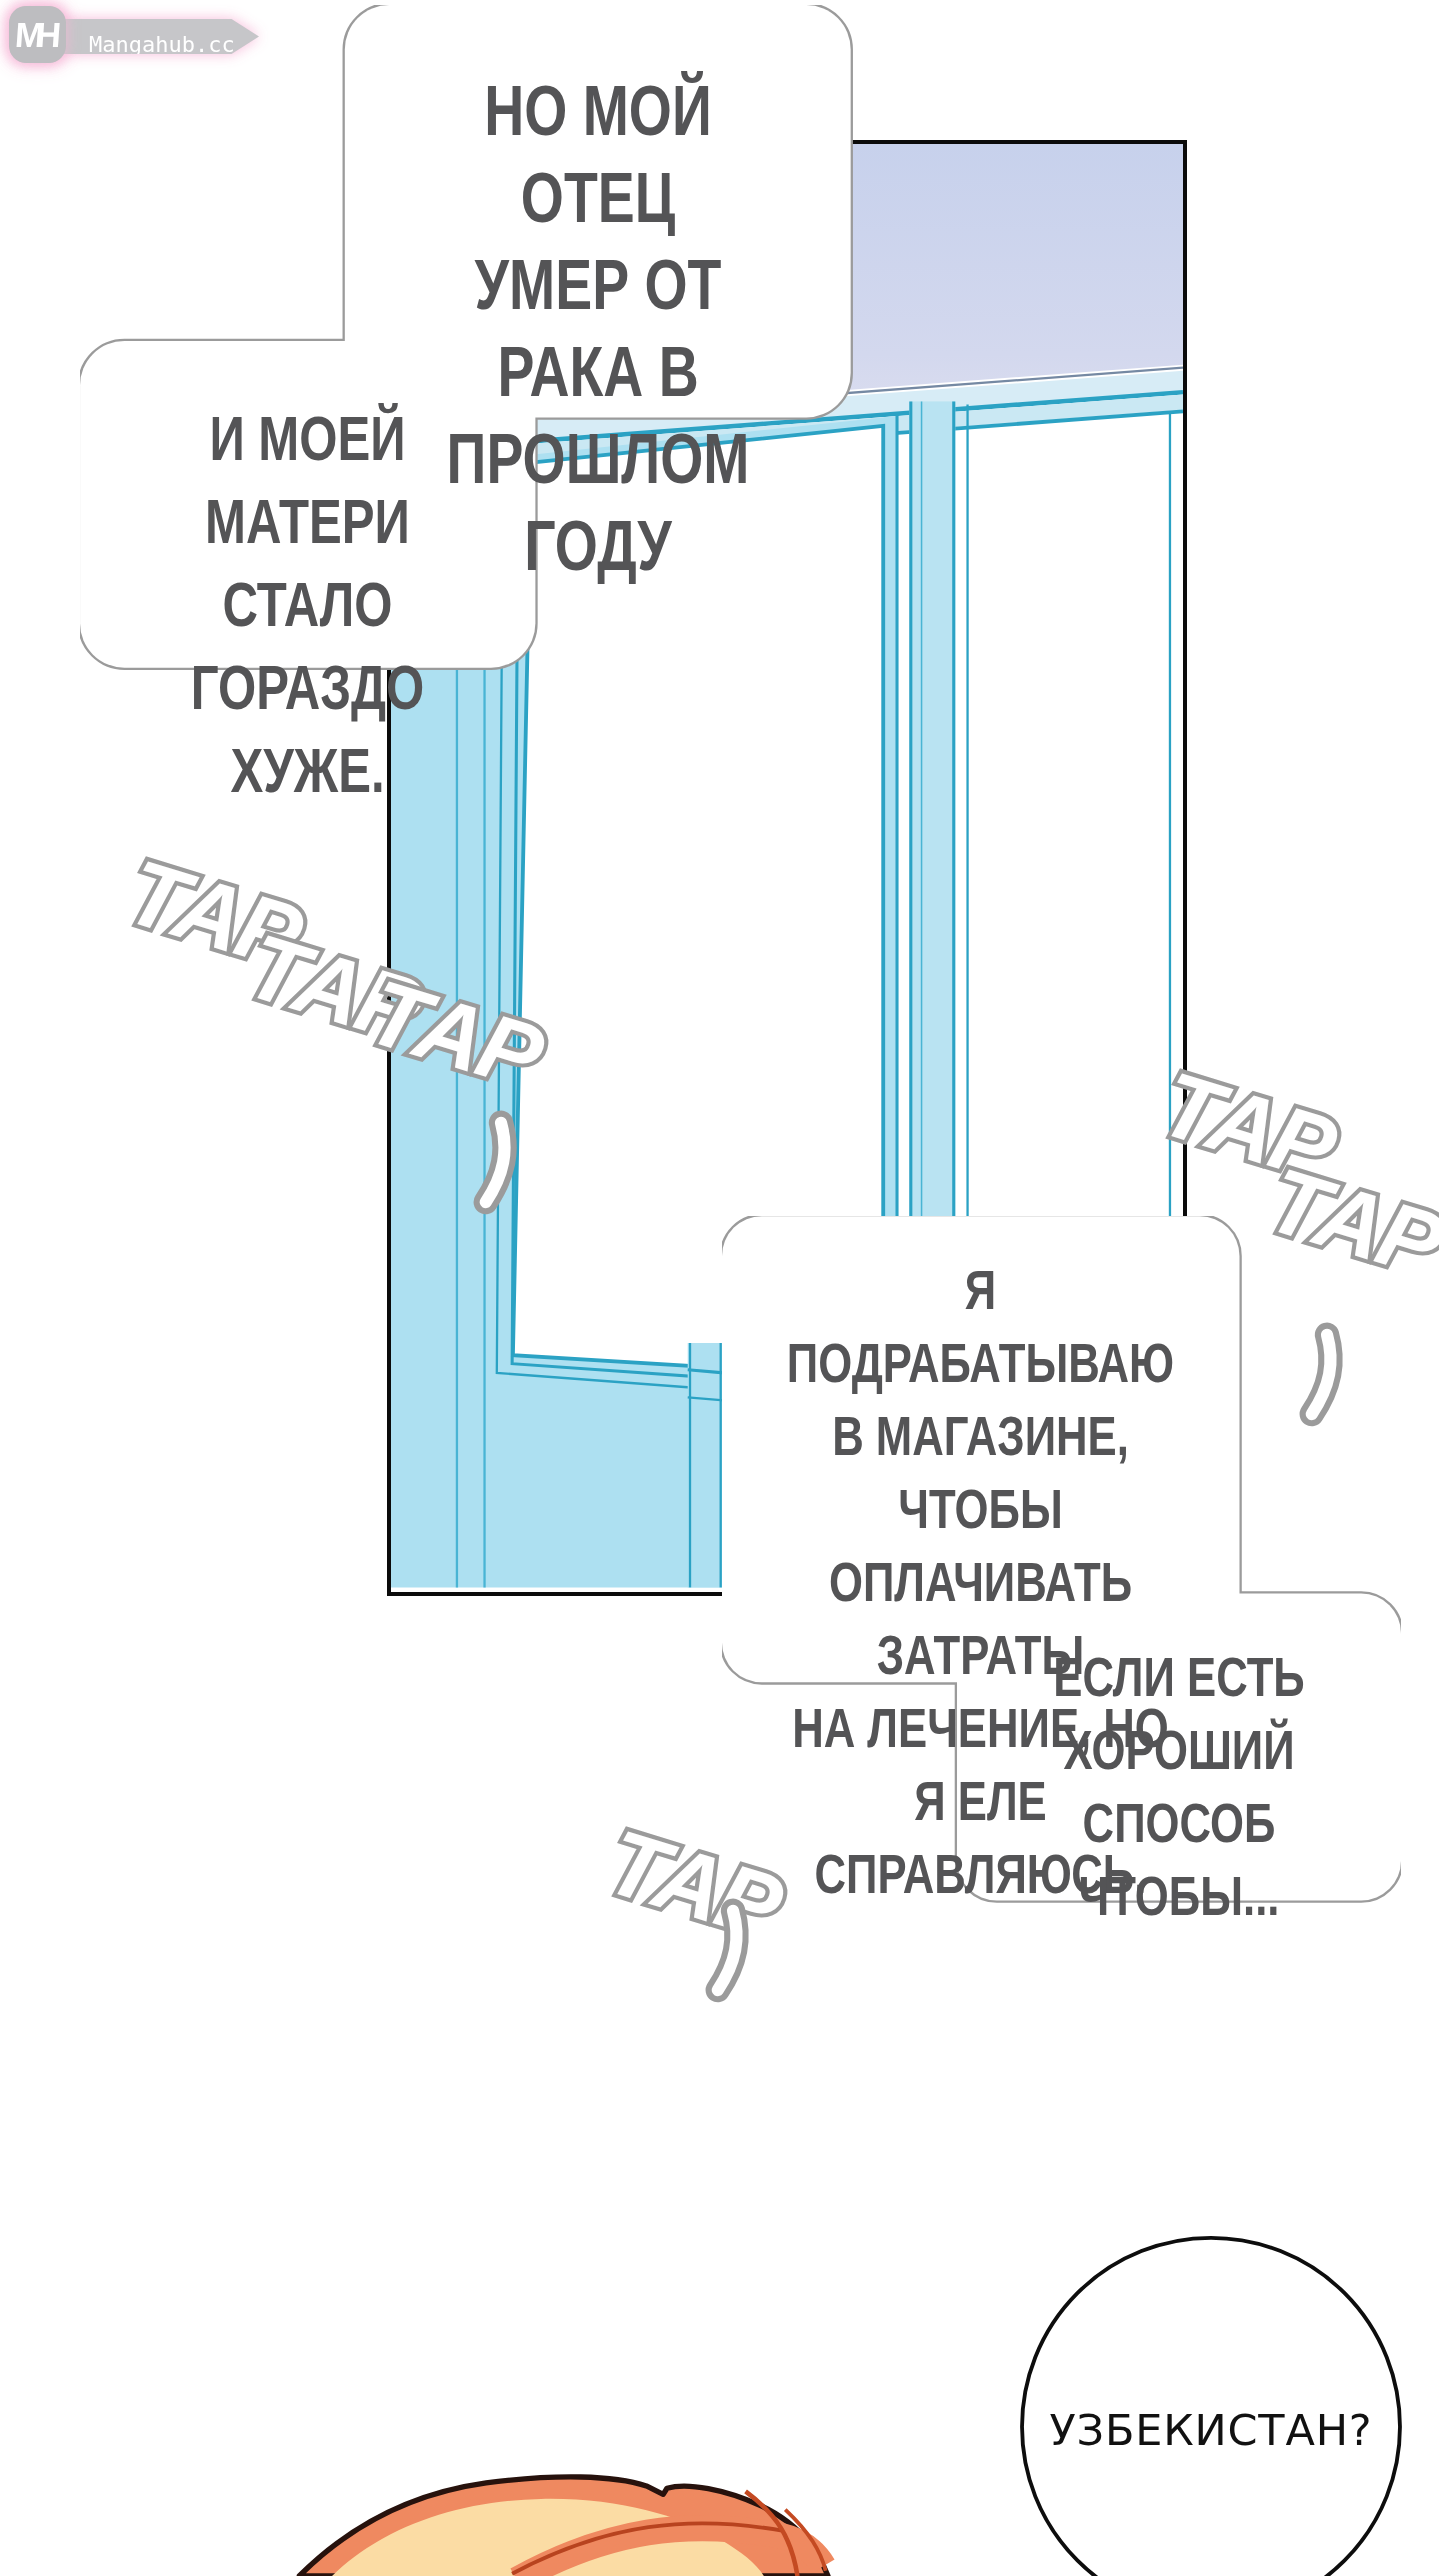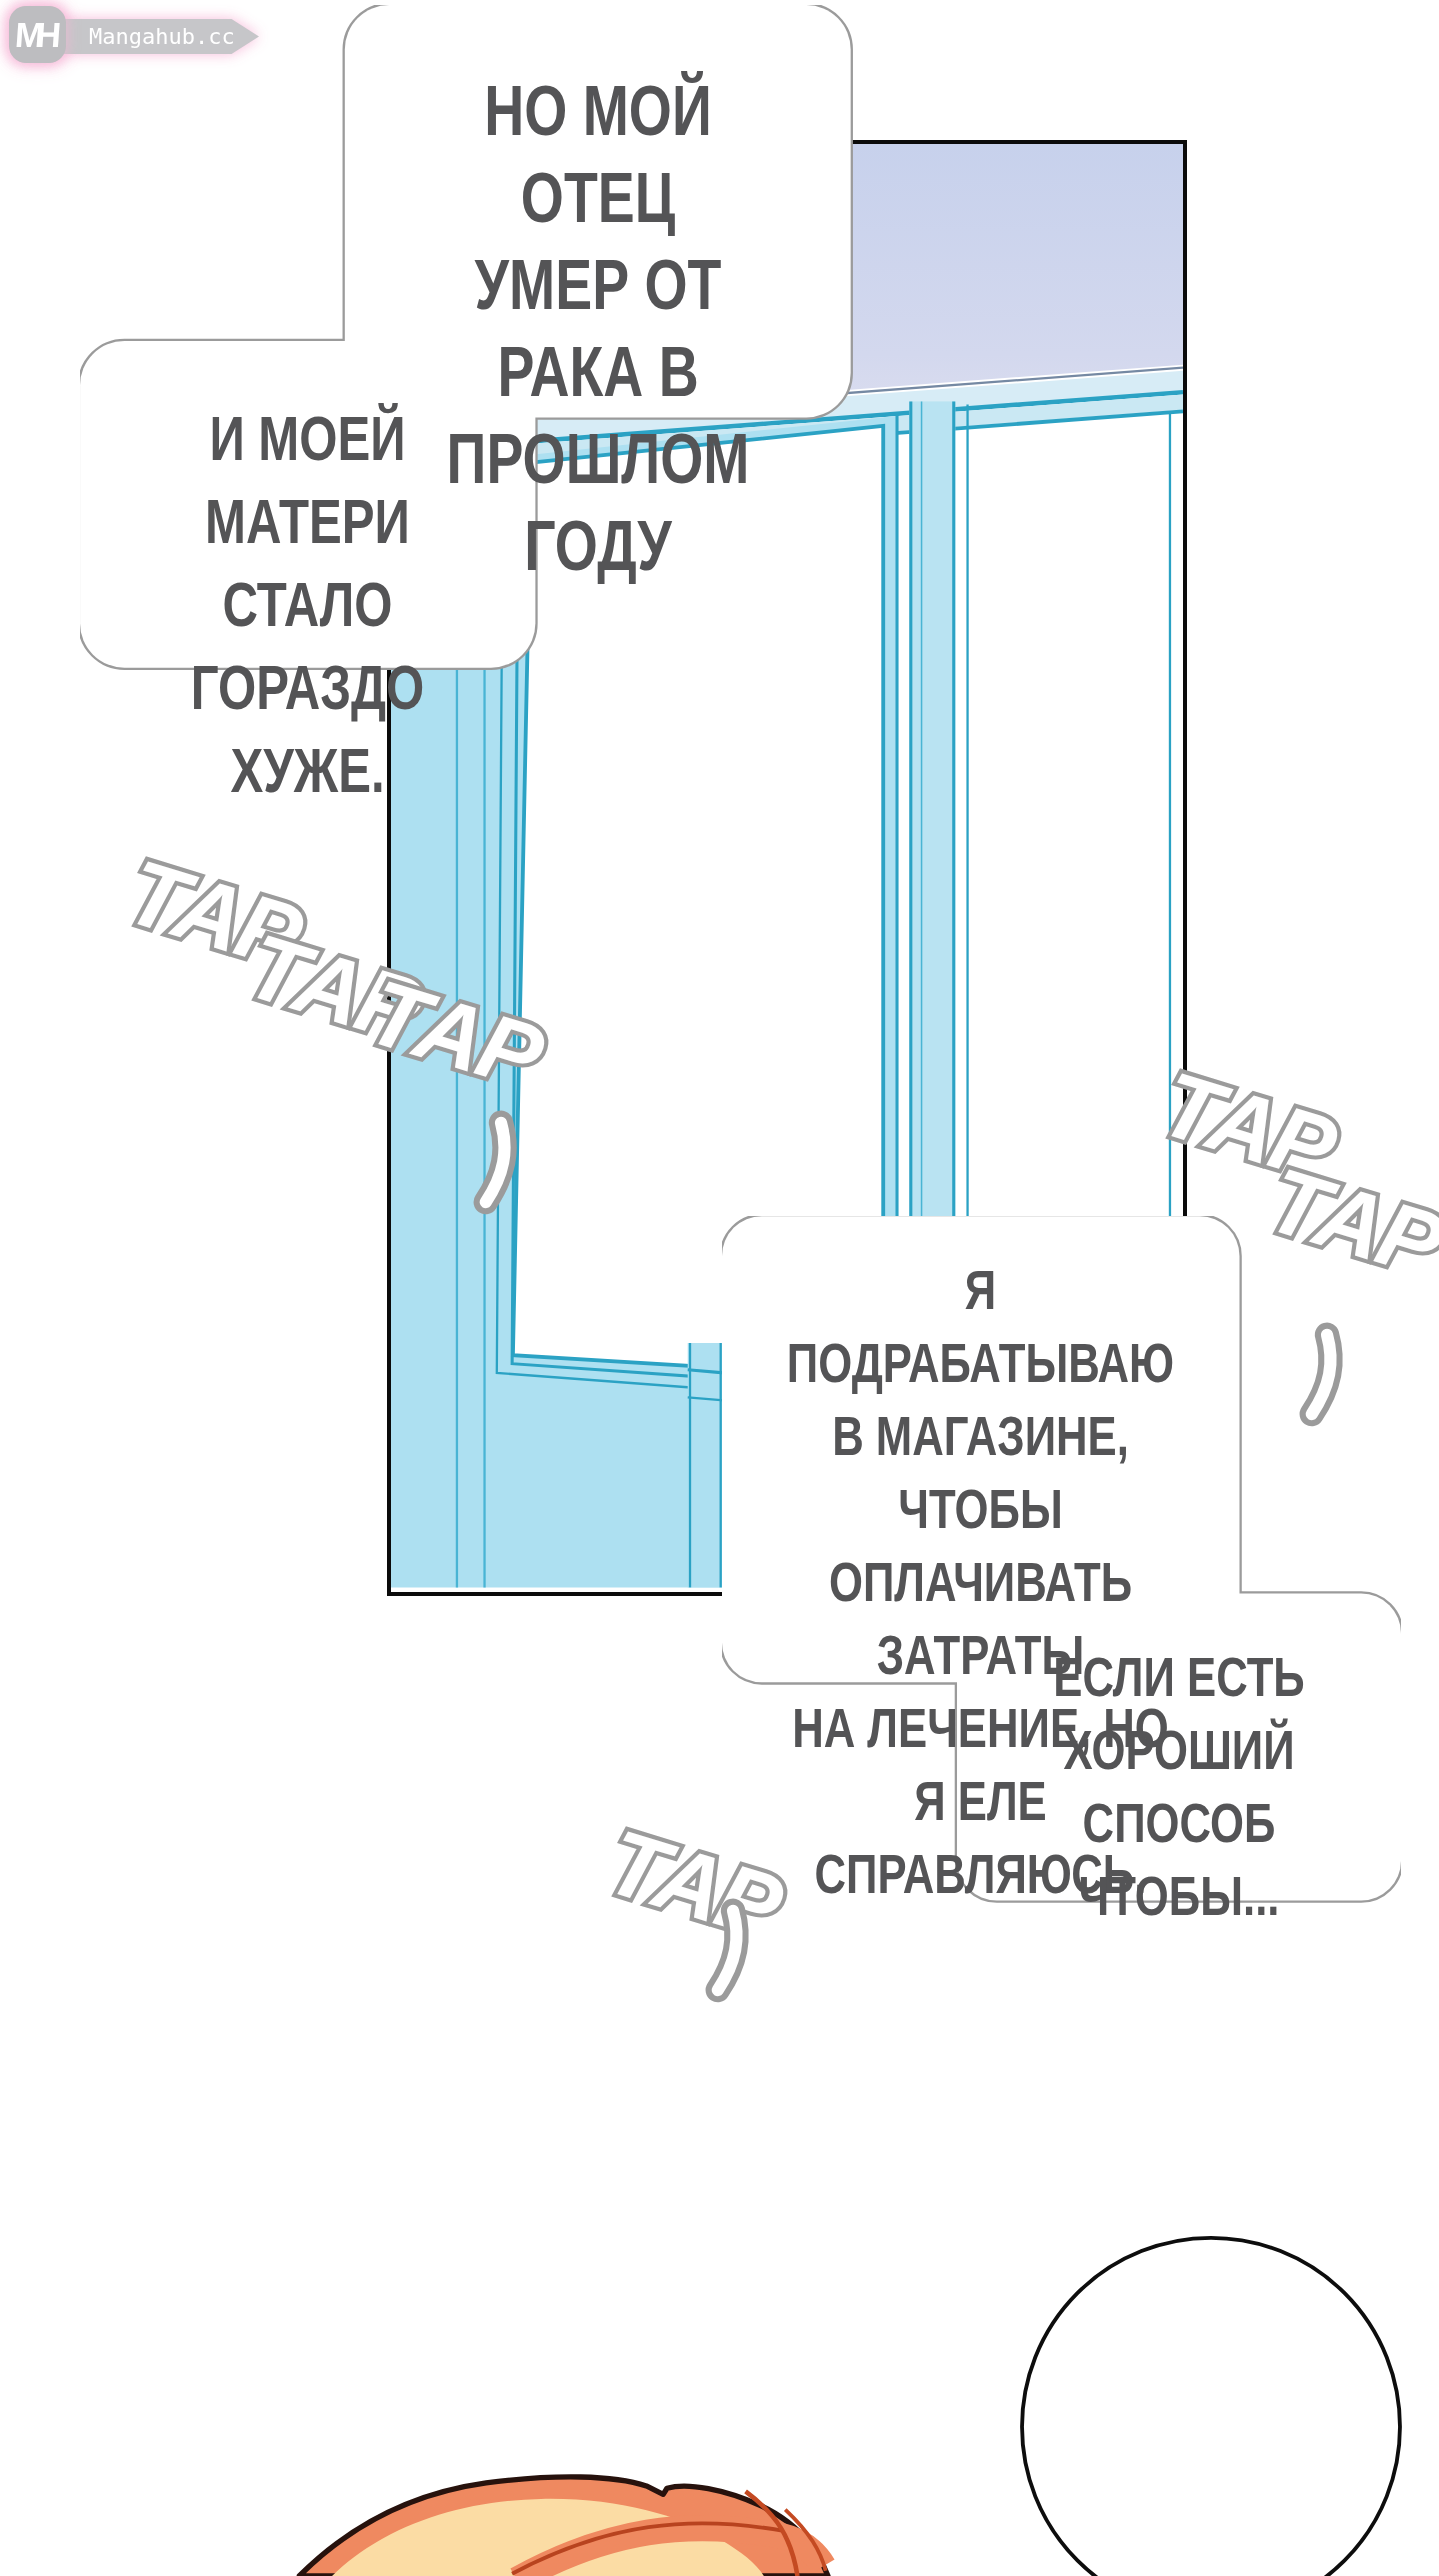--- a/index.html
+++ b/index.html
@@ -9,21 +9,21 @@
   
   .logo-wrap{position:absolute;left:0;top:0;filter:drop-shadow(0 0 6.9px rgba(246,180,214,.9));}
   .logo-icon{position:absolute;left:9.2px;top:6.1px;width:57px;height:57px;border-radius:17px;
              background:#bdbdc0;display:flex;align-items:center;justify-content:center;
              box-shadow:0 0 10.7px 3.1px rgba(246,180,214,.55);}
   .logo-icon span{color:#fff;font-weight:700;font-size:35px;letter-spacing:-8.4px;
                   transform:skewX(-4deg);padding-right:7.7px;}
   .logo-banner{position:absolute;left:63px;top:19px;width:196px;height:35px;background:#c6c6c9;
                clip-path:polygon(0 0,86% 0,100% 50%,86% 100%,0 100%);}
   .logo-banner span{display:block;padding-left:26px;line-height:35px;color:#fff;
-                    font-family:"DejaVu Sans Mono",monospace;font-size:22px;}
+                    font-family:"DejaVu Sans Mono",monospace;font-size:22px;margin-top:8px;}
 
   
   .window{position:absolute;left:387px;top:140px;width:800px;height:1456px;
           border:4.6px solid #0b0b0b;background:#fff;box-sizing:border-box;}
   .window svg{position:absolute;left:0;top:0;width:100%;height:100%;}
 
   
   .bubble-svg{position:absolute;}
   .bubble-text{position:absolute;text-align:center;color:#545456;font-weight:700;
                transform:scaleX(0.78);transform-origin:50% 50%;}
@@ -157,20 +157,23 @@
     <path d="M 42,14 C 52,50 46,82 22,118" fill="none" stroke="#ffffff" stroke-width="16" stroke-linecap="round"></path>
   </svg>
   <svg class="sfx" style="left:701px;top:1900px;" width="61" height="107" viewBox="0 0 80 140">
     <path d="M 42,14 C 52,50 46,82 22,118" fill="none" stroke="#9b9b9b" stroke-width="32" stroke-linecap="round"></path>
     <path d="M 42,14 C 52,50 46,82 22,118" fill="none" stroke="#ffffff" stroke-width="16" stroke-linecap="round"></path>
   </svg>
 
   <svg class="circle-svg" style="left:1018px;top:2234px;" width="386" height="342" viewBox="0 0 504 447">
     <circle cx="252" cy="252" r="247" fill="#ffffff" stroke="#0d0d0d" stroke-width="5"></circle>
   </svg>
+  <div class="bubble-text" id="b5-text">
+    <span>УЗБЕКИСТАН?</span>
+  </div>
 
   <svg class="head-svg" style="left:287px;top:2444px;" width="570" height="132" viewBox="0 0 745 173">
     <path d="M 15,173 C 80,108 160,65 260,51 C 352,39 428,41 470,55 L 492,66 L 497,58
              C 524,50 574,60 618,80 C 662,100 692,132 708,173 Z" fill="#ef8960" stroke="#27120d" stroke-width="7" stroke-linejoin="round"></path>
     <path d="M 58,173 C 122,110 222,74 332,72 C 432,70 512,94 562,122 C 592,140 612,154 624,173 Z" fill="#fbdca4"></path>
     <path d="M 300,178 C 420,112 522,98 646,120 C 672,126 690,140 702,160" fill="none" stroke="#ef8960" stroke-width="34"></path>
     <path d="M 294,170 C 418,104 528,92 650,114" fill="none" stroke="#b8431f" stroke-width="5"></path>
     <path d="M 600,62 C 640,92 660,122 668,173" fill="none" stroke="#c44a22" stroke-width="6"></path>
     <path d="M 652,86 C 684,116 698,140 705,166" fill="none" stroke="#c44a22" stroke-width="5"></path>
   </svg>

